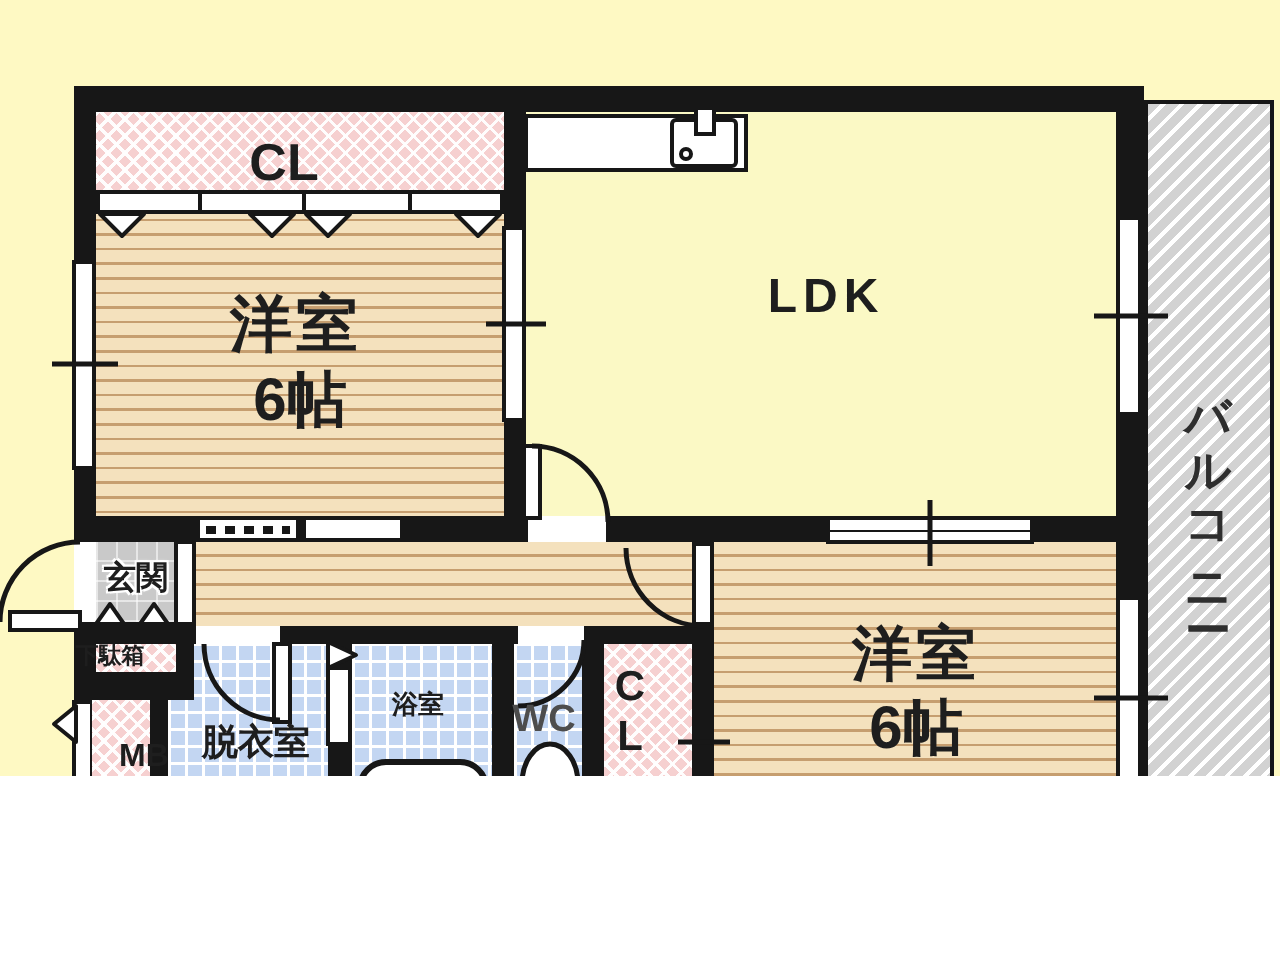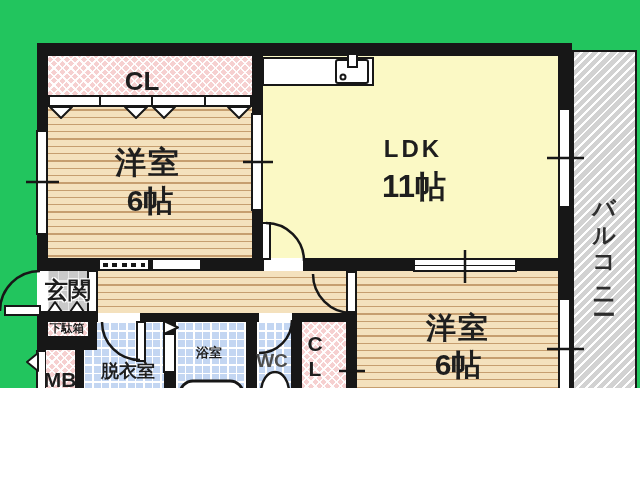--- a/index.html
+++ b/index.html
@@ -1,16 +1,16 @@
 <!DOCTYPE html>
 <html><head>
 <meta charset="utf-8">
 <style>
   html,body{margin:0;padding:0;background:#ffffff;}
-  #plan{position:relative;width:640px;height:388px;background:#22c55e;overflow:hidden;
+  #plan{position:relative;width:640px;height:388px;background:#fef9c3;overflow:hidden;
         font-family:"Liberation Sans","DejaVu Sans",sans-serif;}
   .abs{position:absolute;}
   .wall{position:absolute;background:#171717;}
   .gap{position:absolute;background:#ffffff;}
   .wbar{position:absolute;background:#ffffff;border:2px solid #171717;box-sizing:border-box;}
   .wood{background:repeating-linear-gradient(180deg,#f4e1bd 0 6px,#c69e6f 6px 7.3px);}
   .yellow{background:#fbf9c5;}
   .pink{background-color:#f6d0d0;
         background-image:repeating-linear-gradient(45deg,rgba(255,255,255,.95) 0 1.5px,transparent 1.5px 6px),
                          repeating-linear-gradient(135deg,rgba(255,255,255,.95) 0 1.5px,transparent 1.5px 6px);}
@@ -155,24 +155,23 @@
     <g fill="#ffffff" stroke="#171717" stroke-width="2.5">
       <rect x="261" y="407" width="28" height="17" rx="3"></rect>
       <ellipse cx="275" cy="392" rx="14" ry="20"></ellipse>
     </g>
   </svg>
 
   <div class="lbl" style="left:142px;top:81px;font-size:26px;">CL</div>
   <div class="lbl" style="left:148px;top:162px;font-size:31px;letter-spacing:2px;">洋室</div>
   <div class="lbl" style="left:150px;top:201px;font-size:30px;">6帖</div>
   <div class="lbl" style="left:413px;top:149px;font-size:24px;letter-spacing:3px;">LDK</div>
-  <div class="lbl" style="left:414px;top:186px;font-size:31px;">11帖</div>
-  <div class="lbl halo" style="left:68px;top:290px;font-size:23px;text-align:center;">玄関</div>
-  <div class="lbl" style="left:67px;top:329px;font-size:11.5px;">下駄箱</div>
-  <div class="lbl" style="left:60px;top:379px;font-size:21px;text-align:center;">MB</div>
+  <div class="lbl halo" style="left:68px;top:290px;font-size:16px;text-align:center;">玄関</div>
+  <div class="lbl" style="left:55px;top:329px;font-size:11.5px;">下駄箱</div>
+  <div class="lbl" style="left:72px;top:379px;font-size:16px;text-align:center;">MB</div>
   <div class="lbl" style="left:128px;top:371px;font-size:18px;">脱衣室</div>
   <div class="lbl" style="left:209px;top:352px;font-size:13px;">浴室</div>
   <div class="lbl" style="left:272px;top:360px;font-size:19px;color:#4d4d4d;">WC</div>
   <div class="lbl vert" style="left:315px;top:357px;font-size:21px;letter-spacing:2px;">CL</div>
   <div class="lbl" style="left:458px;top:328px;font-size:30px;letter-spacing:2px;">洋室</div>
   <div class="lbl" style="left:458px;top:365px;font-size:30px;">6帖</div>
   <div class="lbl vert" style="left:604px;top:244px;font-size:23px;letter-spacing:4px;color:#2e2e2e;">バルコニー</div>
 
 </div>
 

